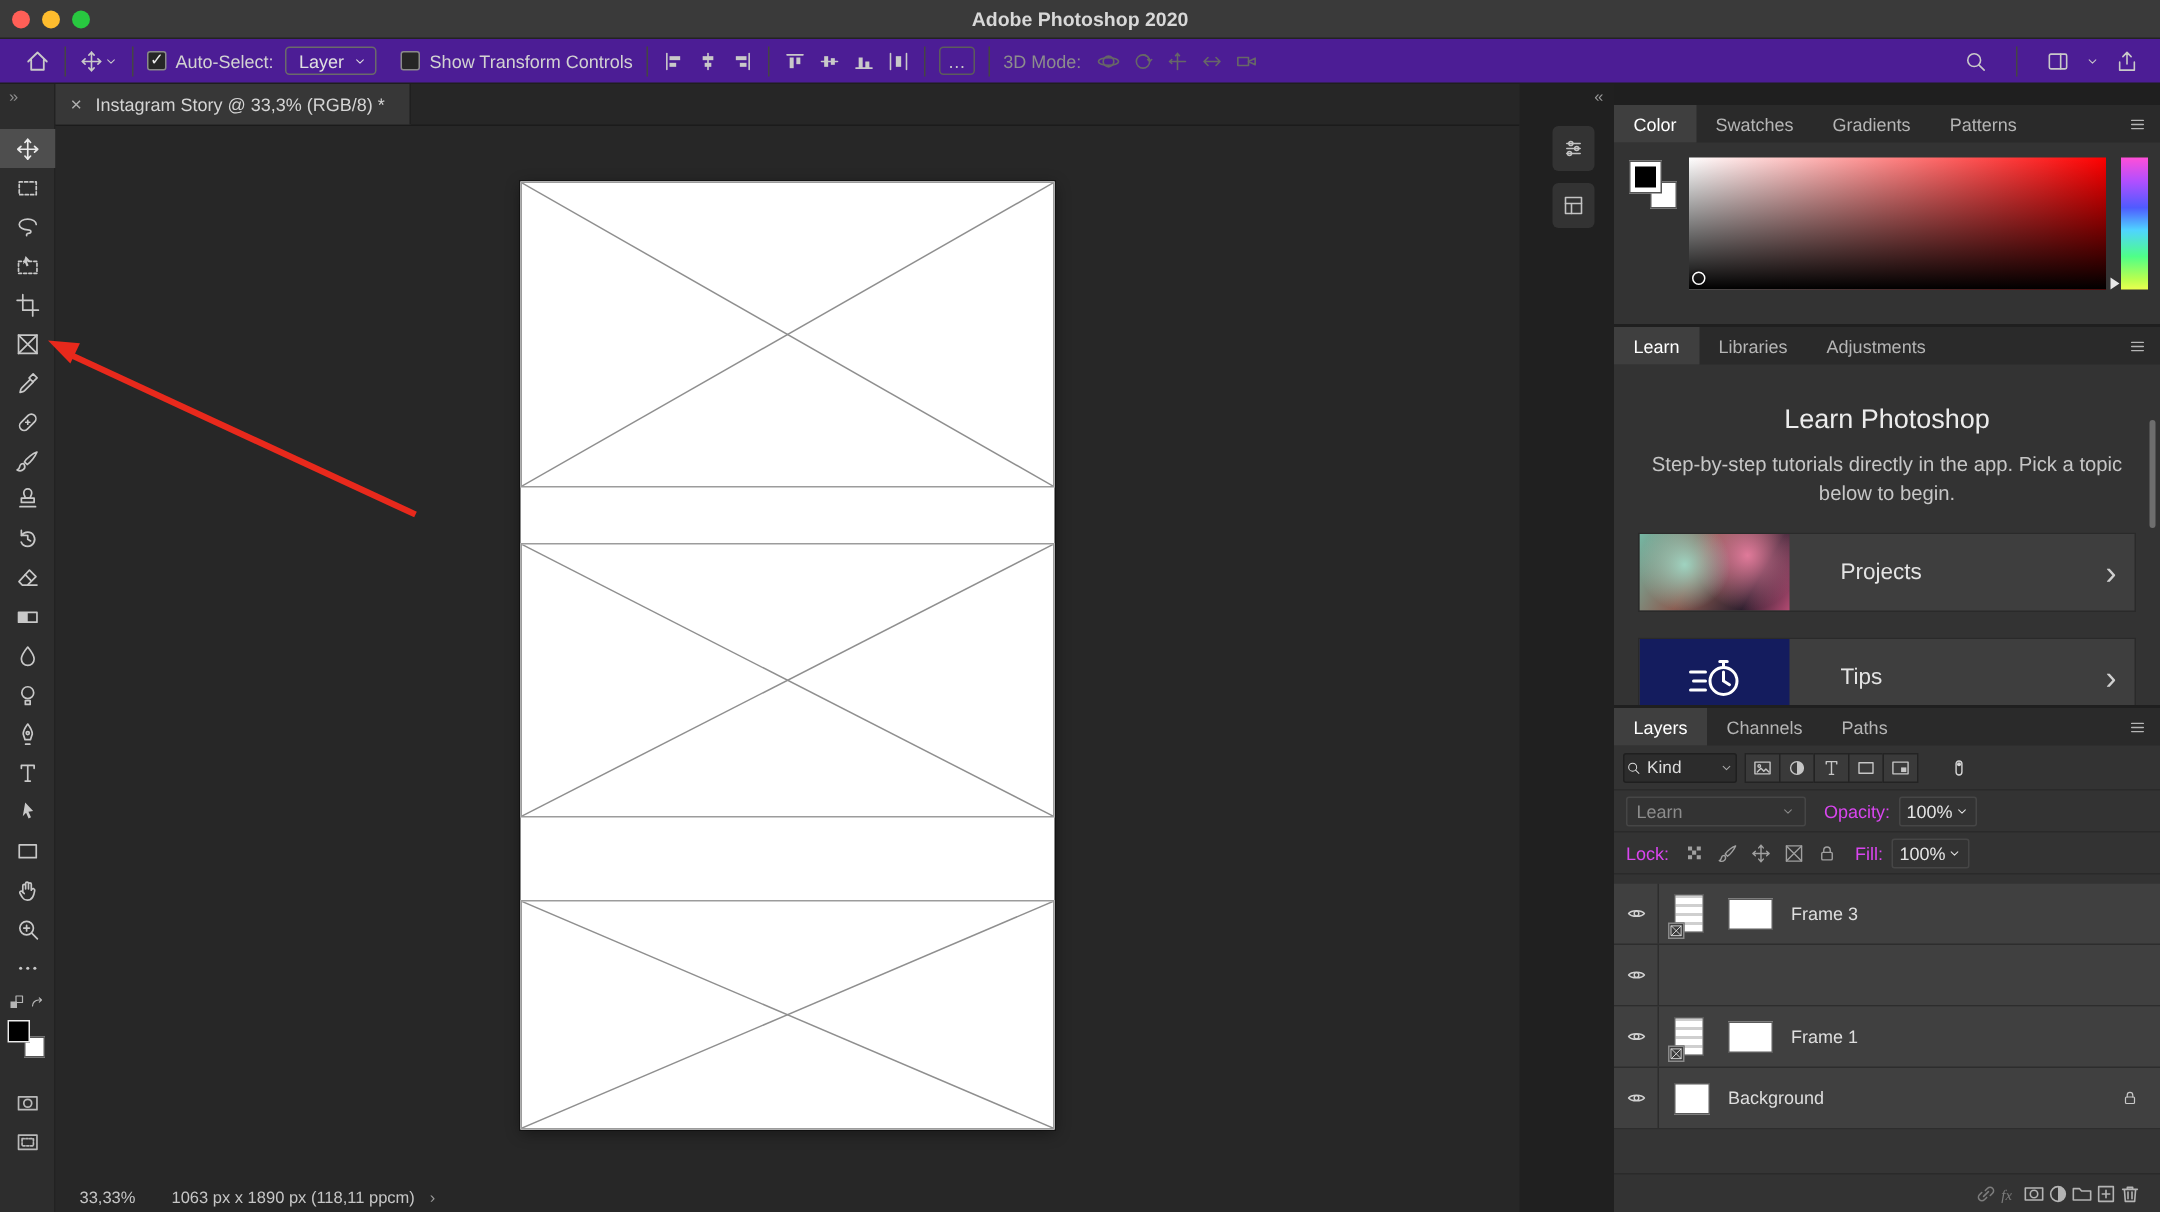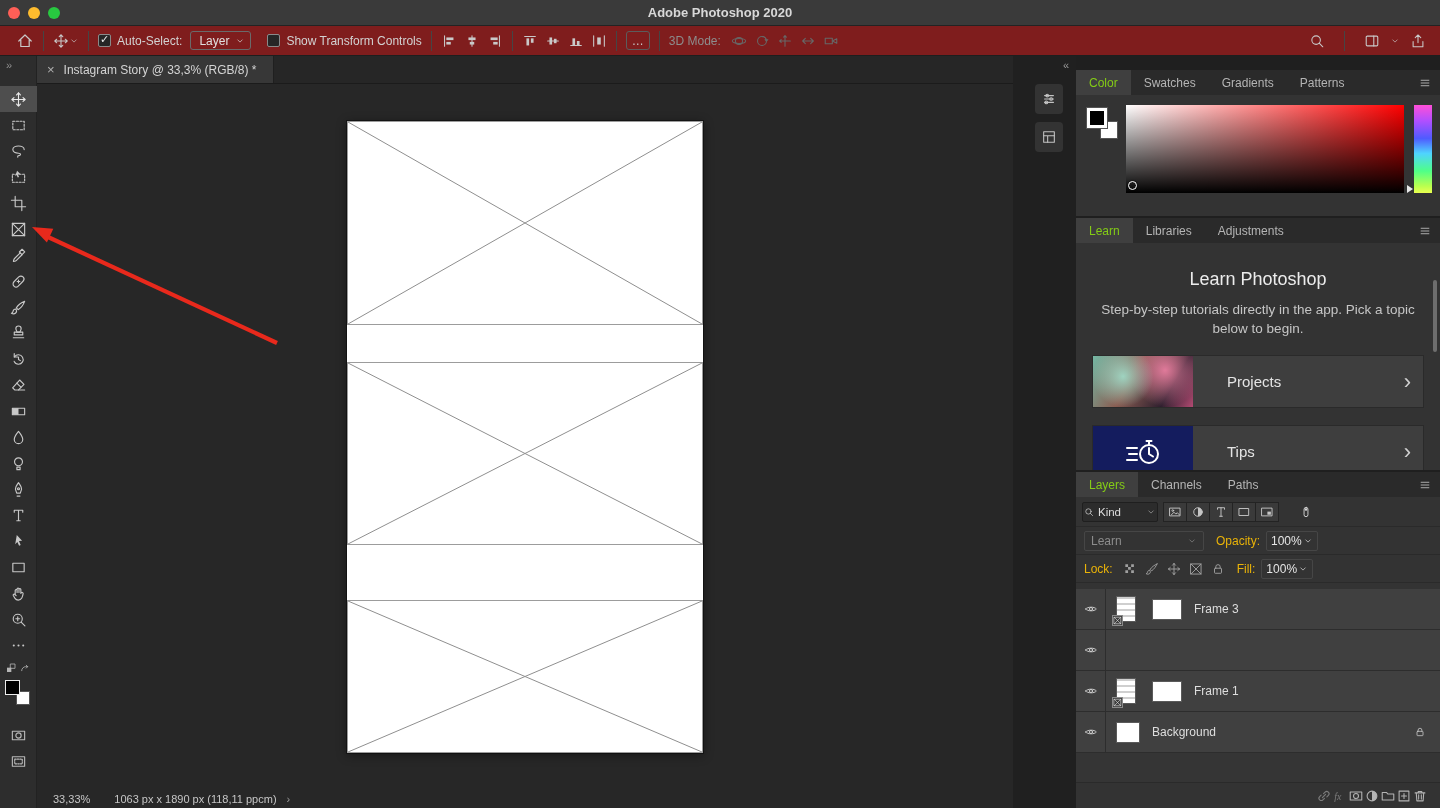--- a/index.html
+++ b/index.html
@@ -9,21 +9,21 @@
 
   
   #titlebar{position:absolute;top:0;left:0;right:0;height:26px;background:#3a3a3a;
     border-bottom:1px solid #232323;display:flex;align-items:center;}
   .tl{width:12px;height:12px;border-radius:50%;margin-left:8px;flex:0 0 auto;}
   .tl-r{background:#ff5f57;}.tl-y{background:#febc2e;}.tl-g{background:#28c840;}
   #tb-title{position:absolute;left:0;right:0;text-align:center;font-size:13px;
     font-weight:bold;color:#d8d8d8;pointer-events:none;}
 
   
-  #optionsbar{position:absolute;top:26px;left:0;right:0;height:30px;background:#7f1d1d;
+  #optionsbar{position:absolute;top:26px;left:0;right:0;height:30px;background:#4c1d95;
     border-bottom:1px solid #1e1e1e;display:flex;align-items:center;font-size:12px;color:#d2d2d2;}
   .obsep{width:1px;height:20px;background:#454545;margin:0 9px;flex:0 0 auto;}
   .obic{color:#c9c9c9;}
   .cb{width:13px;height:13px;border:1px solid #8a8a8a;background:#262626;border-radius:2px;
     position:relative;flex:0 0 auto;margin-right:6px;}
   .cb.checked::after{content:"✓";position:absolute;left:1px;top:-2px;font-size:11px;color:#ececec;}
   .dd{height:19px;border:1px solid #6a6a6a;border-radius:3px;padding:0 5px 0 8px;display:flex;
     align-items:center;gap:6px;margin-left:8px;color:#e0e0e0;}
   .grp{display:flex;align-items:center;gap:7px;}
   .dim{color:#8d8d8d;}
@@ -82,21 +82,21 @@
   .dockchev{position:absolute;top:3px;right:8px;color:#9a9a9a;font-size:11px;letter-spacing:-1px;}
   .cbtn{position:absolute;left:22px;width:28px;height:30px;background:#333333;border-radius:4px;
     display:flex;align-items:center;justify-content:center;color:#c3c3c3;}
   .cbtn svg{width:16px;height:16px;}
 
   
   #dock{position:absolute;left:1076px;top:56px;width:364px;bottom:0;background:#1f1f1f;}
   .panel{position:absolute;left:0;right:0;background:#333333;}
   .ptabs{height:25px;background:#2a2a2a;display:flex;align-items:stretch;}
   .ptab{padding:0 13px;display:flex;align-items:center;font-size:12px;color:#b5b5b5;}
-  .ptab.active{background:#3f3f3f;color:#84cc16;}
+  .ptab.active{background:#3f3f3f;color:#ffffff;}
   .pmenu{margin-left:auto;align-self:center;margin-right:8px;color:#b5b5b5;}
 
   
   #colorpanel{top:14px;height:146px;}
   #colorbody{display:flex;padding:10px 8px 0 8px;}
   #cswatch{position:relative;width:34px;height:40px;flex:0 0 auto;}
   .cfgouter{position:absolute;left:2px;top:2px;width:22px;height:22px;background:#fff;
     border:1px solid #555;z-index:2;display:flex;align-items:center;justify-content:center;}
   .cfginner{width:14px;height:14px;background:#000;}
   .cbgsw{position:absolute;left:16px;top:16px;width:18px;height:18px;background:#fff;border:1px solid #555;}
@@ -136,21 +136,21 @@
   .fbtn{width:24px;height:20px;background:#3a3a3a;border:1px solid #232323;margin-left:-1px;
     display:flex;align-items:center;justify-content:center;color:#c6c6c6;}
   .fbtn svg{width:14px;height:14px;}
   #filtertoggle{margin-left:20px;color:#d6d6d6;}
   #blendrow{height:28px;display:flex;align-items:center;padding:0 8px;border-bottom:1px solid #2a2a2a;font-size:12px;}
   .dsel{height:20px;border:1px solid #464646;border-radius:2px;display:flex;align-items:center;
     padding:0 6px;color:#8c8c8c;}
   #blendsel{width:120px;}
   .valbox{height:20px;width:52px;border:1px solid #464646;border-radius:2px;display:flex;
     align-items:center;justify-content:space-between;padding:0 4px;color:#e5e5e5;}
-  .rowlabel{color:#eab308;margin:0 6px 0 12px;}
+  .rowlabel{color:#d946ef;margin:0 6px 0 12px;}
   #lockrow{height:28px;display:flex;align-items:center;padding:0 8px;border-bottom:1px solid #2a2a2a;font-size:12px;}
   .lockics{display:flex;gap:8px;color:#a0a0a0;margin-left:4px;}
   #layerlist{flex:1;background:#353535;overflow:hidden;margin-top:6px;}
   .lrow{height:41px;background:#404040;border-bottom:1px solid #2d2d2d;display:flex;align-items:stretch;}
   .eyecell{width:30px;border-right:1px solid #2d2d2d;display:flex;align-items:center;
     justify-content:center;color:#d2d2d2;}
   .rowbody{display:flex;align-items:center;flex:1;padding-left:10px;}
   .thumb1{position:relative;width:20px;height:26px;background:#fff;border:1px solid #5a5a5a;
     background-image:repeating-linear-gradient(#cfcfcf 0 2px,#fff 2px 6px);}
   .badge{position:absolute;left:-5px;bottom:-5px;width:11px;height:11px;background:#3d3d3d;

